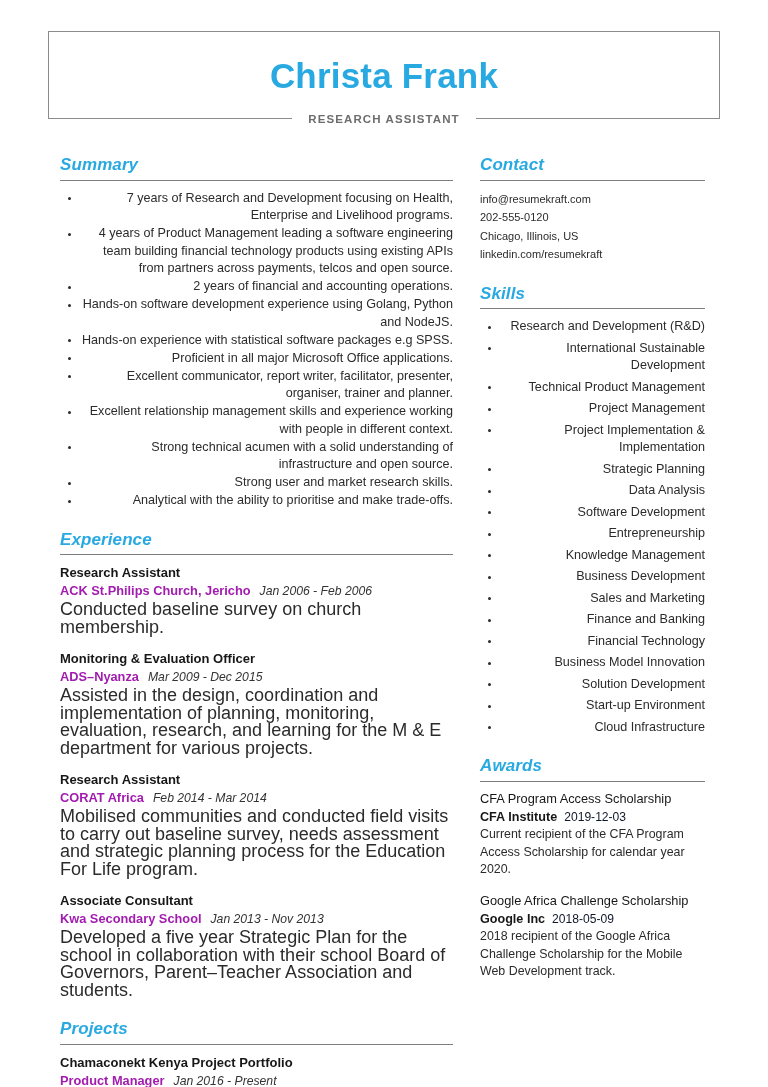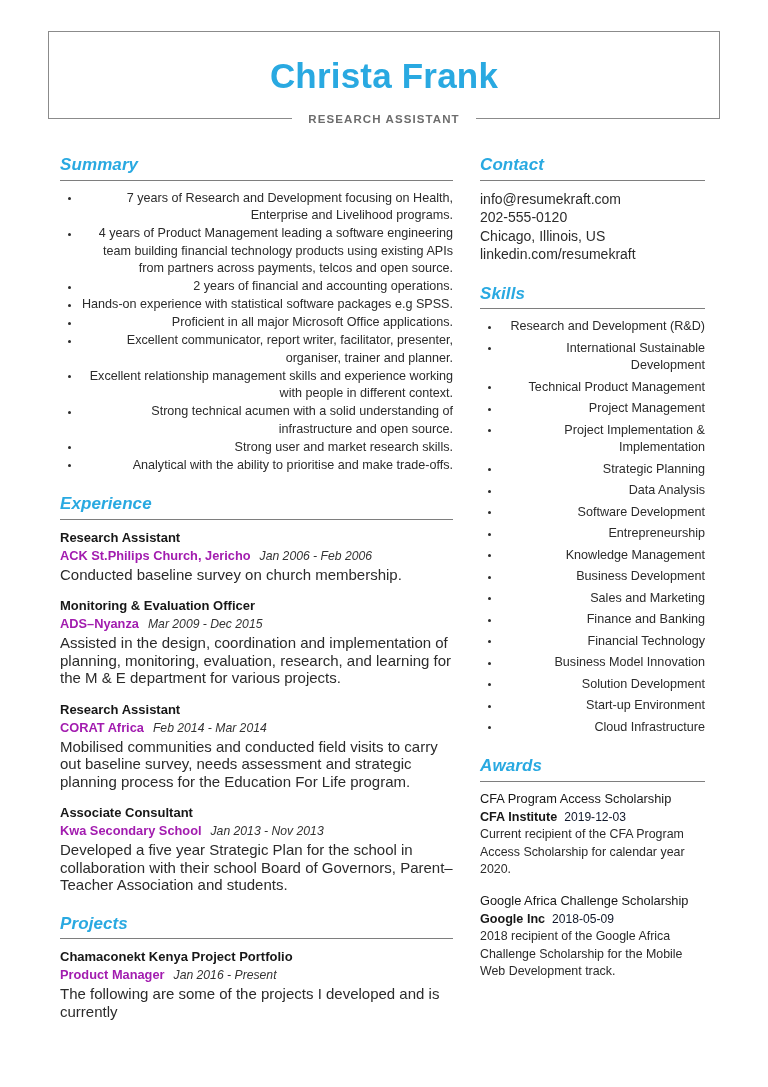--- a/index.html
+++ b/index.html
@@ -149,28 +149,28 @@
     font-weight: bold;
     color: #a21caf;
   }
   .entry-dates {
     font-size: 12.2px;
     font-style: italic;
     color: #333333;
     margin-left: 9px;
   }
   .entry-desc {
-    font-size: 15px;
+    font-size: 18px;
     line-height: 17.5px;
     color: #2b2b2b;
   }
 
   
   .contact-line {
-    font-size: 14px;
+    font-size: 11px;
     line-height: 18.5px;
     color: #2b2b2b;
   }
 
   
   .award { margin-bottom: 14px; }
   .award:last-child { margin-bottom: 0; }
   .award-title {
     font-size: 12.8px;
     font-weight: normal;
@@ -212,20 +212,21 @@
 
     <div class="col-left">
 
       <div class="section">
         <div class="section-title">Summary</div>
         <div class="section-rule"></div>
         <ul class="bullets" id="summary-bullets">
             <li>7 years of Research and Development focusing on Health, Enterprise and Livelihood programs.</li>
             <li>4 years of Product Management leading a software engineering team building financial technology products using existing APIs from partners across payments, telcos and open source.</li>
             <li>2 years of financial and accounting operations.</li>
+            <li>Hands-on software development experience using Golang, Python and NodeJS.</li>
             <li>Hands-on experience with statistical software packages e.g SPSS.</li>
             <li>Proficient in all major Microsoft Office applications.</li>
             <li>Excellent communicator, report writer, facilitator, presenter, organiser, trainer and planner.</li>
             <li>Excellent relationship management skills and experience working with people in different context.</li>
             <li>Strong technical acumen with a solid understanding of infrastructure and open source.</li>
             <li>Strong user and market research skills.</li>
             <li>Analytical with the ability to prioritise and make trade-offs.</li>
           </ul>
       </div>
 

